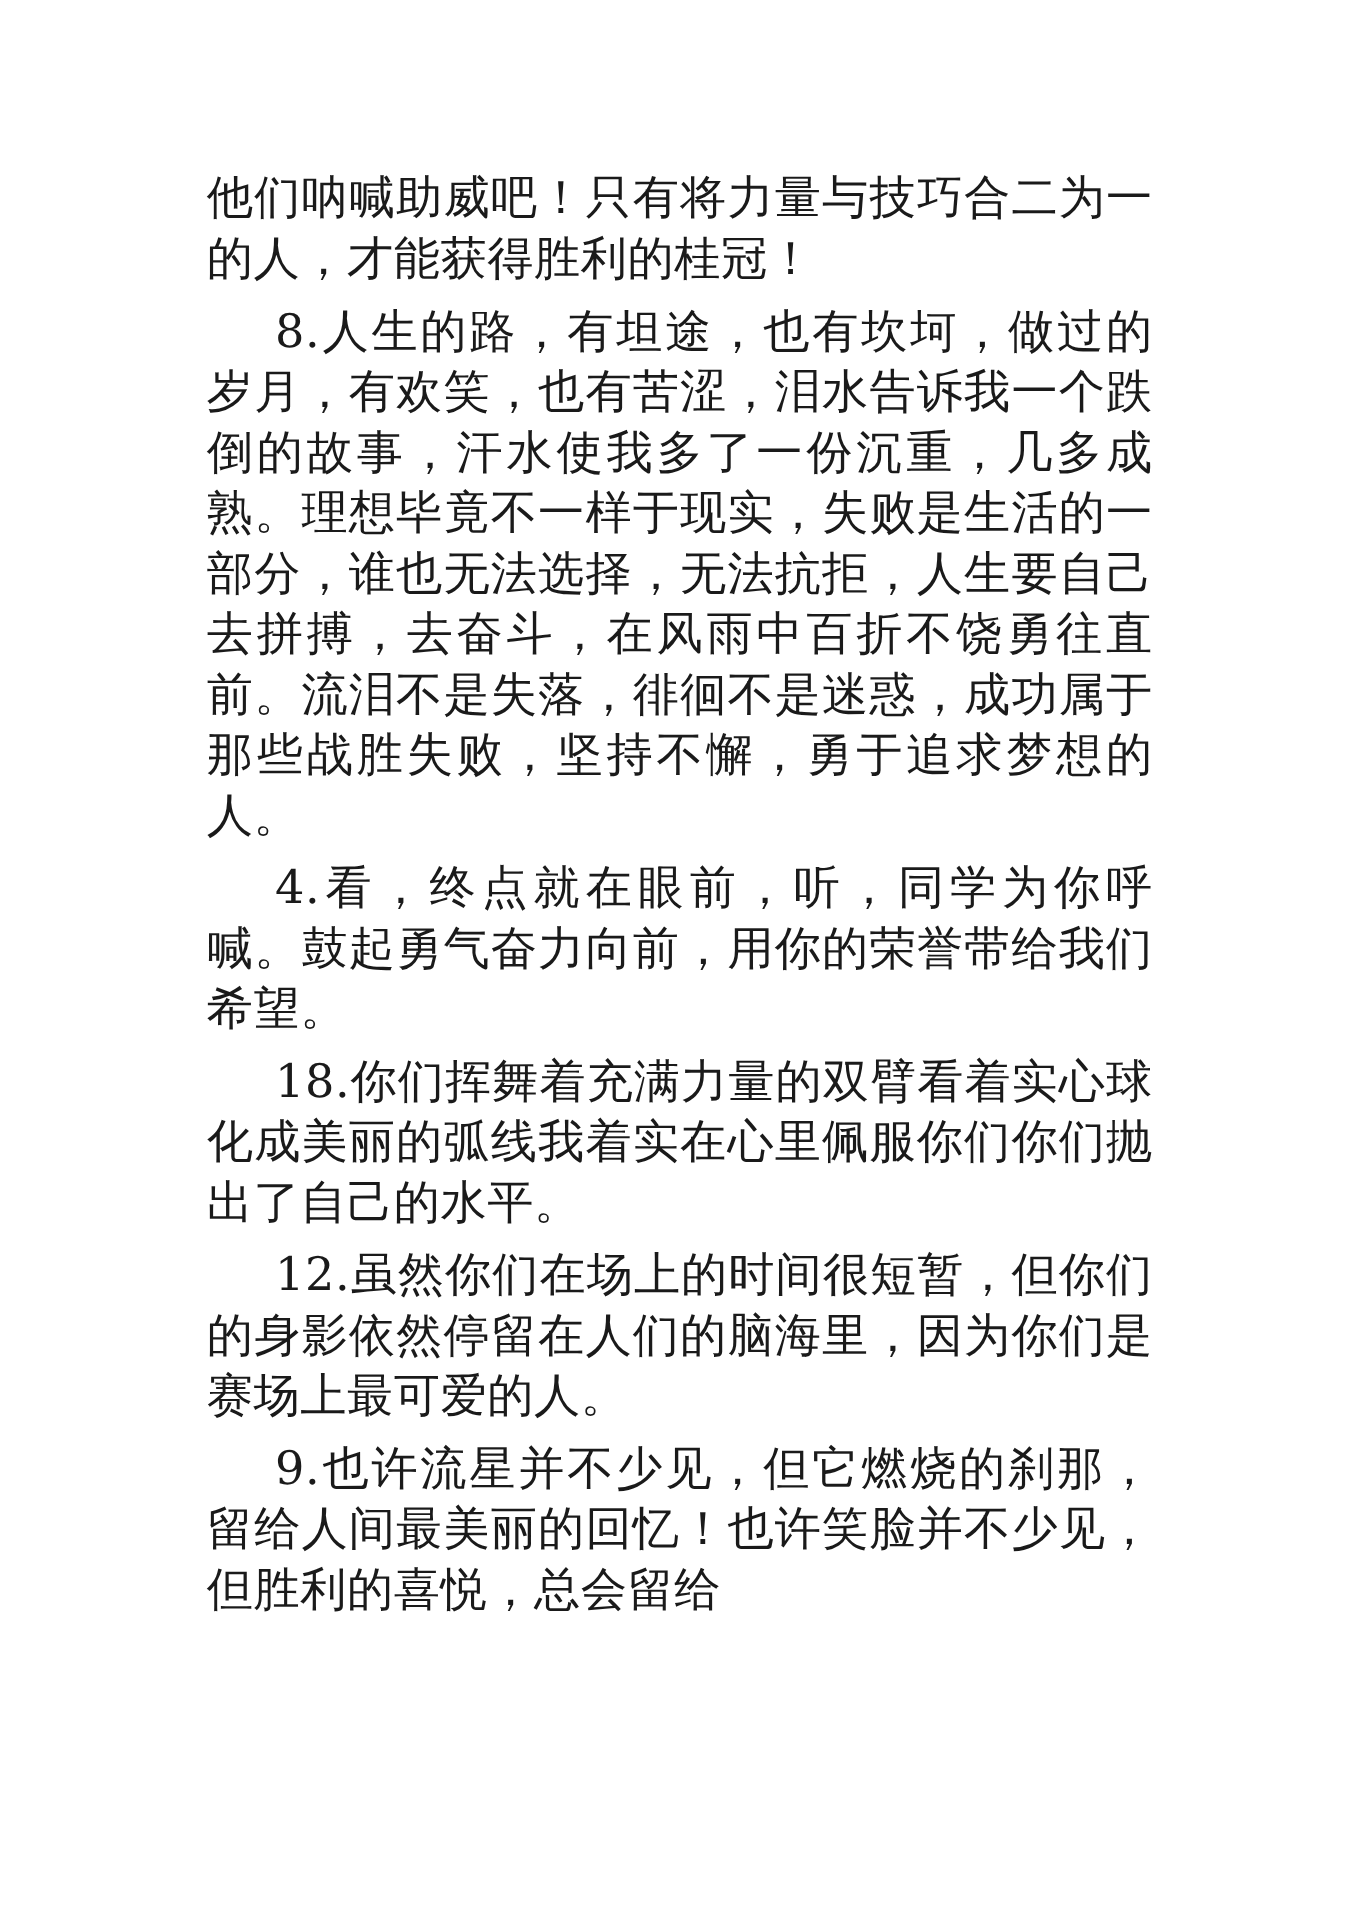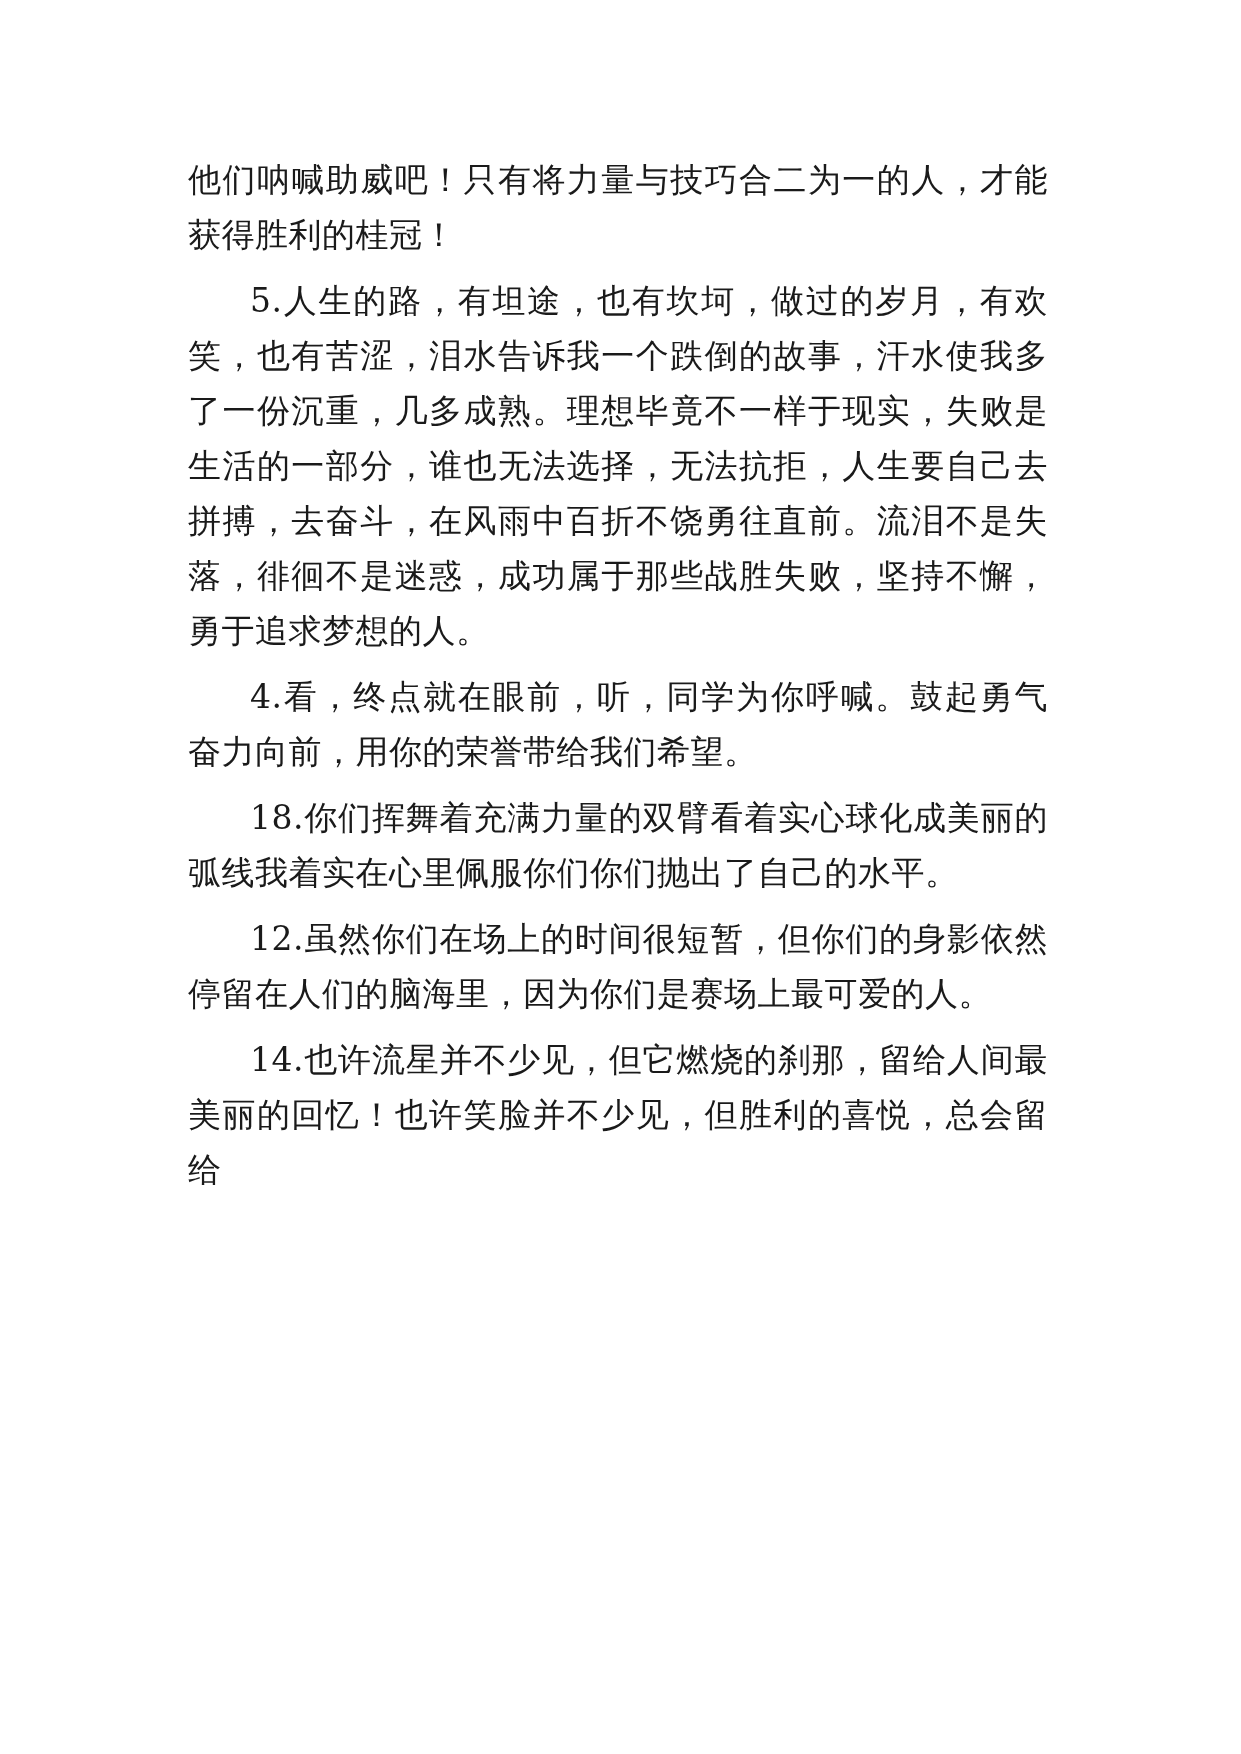--- a/index.html
+++ b/index.html
@@ -13,40 +13,40 @@
     height: 1754px;
     background: #ffffff;
     overflow: hidden;
   }
   .doc-content {
     position: absolute;
     left: 188px;
     top: 152px;
     width: 860px;
     font-family: "DejaVu Serif", "Liberation Serif", serif;
-    font-size: 33px;
+    font-size: 42px;
     line-height: 55px;
     color: #1a1a1a;
     text-align: justify;
     text-justify: inter-ideograph;
     letter-spacing: 0.5px;
   }
   .doc-content p.para {
     margin: 0 0 11px 0;
     word-break: break-all;
   }
   .doc-content p.para.indent {
     text-indent: 62px;
   }
 </style>
 </head>
 <body>
 
 <div class="page">
   <div class="doc-content" style="color: rgb(26, 26, 26);">
       <p class="para">他们呐喊助威吧！只有将力量与技巧合二为一的人，才能获得胜利的桂冠！</p>
-      <p class="para indent">5.人生的路，有坦途，也有坎坷，做过的岁月，有欢笑，也有苦涩，泪水告诉我一个跌倒的故事，汗水使我多了一份沉重，几多成熟。理想毕竟不一样于现实，失败是生活的一部分，谁也无法选择，无法抗拒，人生要自己去拼搏，去奋斗，在风雨中百折不饶勇往直前。流泪不是失落，徘徊不是迷惑，成功属于那些战胜失败，坚持不懈，勇于追求梦想的人。</p>
+      <p class="para indent">8.人生的路，有坦途，也有坎坷，做过的岁月，有欢笑，也有苦涩，泪水告诉我一个跌倒的故事，汗水使我多了一份沉重，几多成熟。理想毕竟不一样于现实，失败是生活的一部分，谁也无法选择，无法抗拒，人生要自己去拼搏，去奋斗，在风雨中百折不饶勇往直前。流泪不是失落，徘徊不是迷惑，成功属于那些战胜失败，坚持不懈，勇于追求梦想的人。</p>
       <p class="para indent">4.看，终点就在眼前，听，同学为你呼喊。鼓起勇气奋力向前，用你的荣誉带给我们希望。</p>
       <p class="para indent">18.你们挥舞着充满力量的双臂看着实心球化成美丽的弧线我着实在心里佩服你们你们抛出了自己的水平。</p>
       <p class="para indent">12.虽然你们在场上的时间很短暂，但你们的身影依然停留在人们的脑海里，因为你们是赛场上最可爱的人。</p>
-      <p class="para indent">14.也许流星并不少见，但它燃烧的刹那，留给人间最美丽的回忆！也许笑脸并不少见，但胜利的喜悦，总会留给</p>
+      <p class="para indent">9.也许流星并不少见，但它燃烧的刹那，留给人间最美丽的回忆！也许笑脸并不少见，但胜利的喜悦，总会留给</p>
     </div>
 </div>
 
 </body></html>

